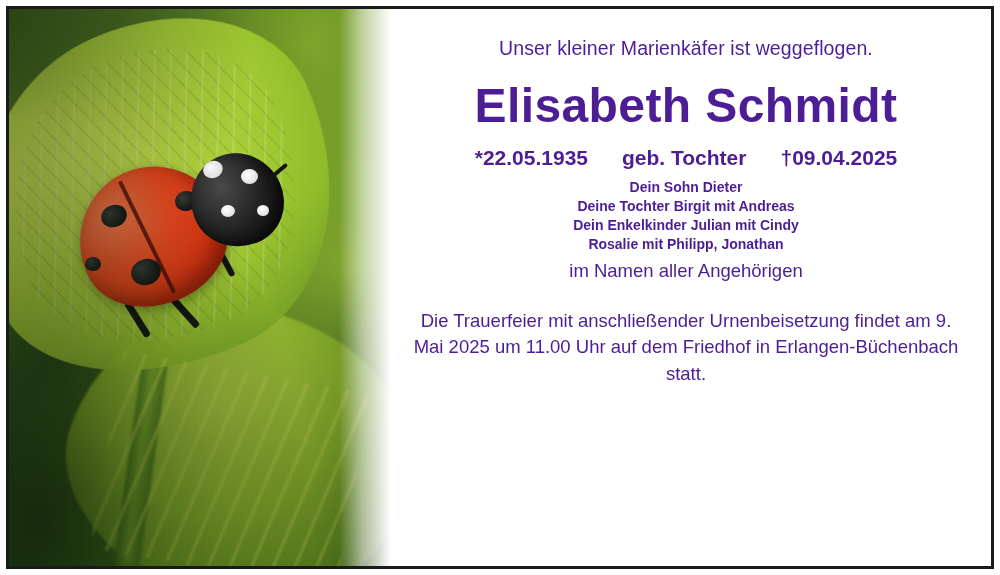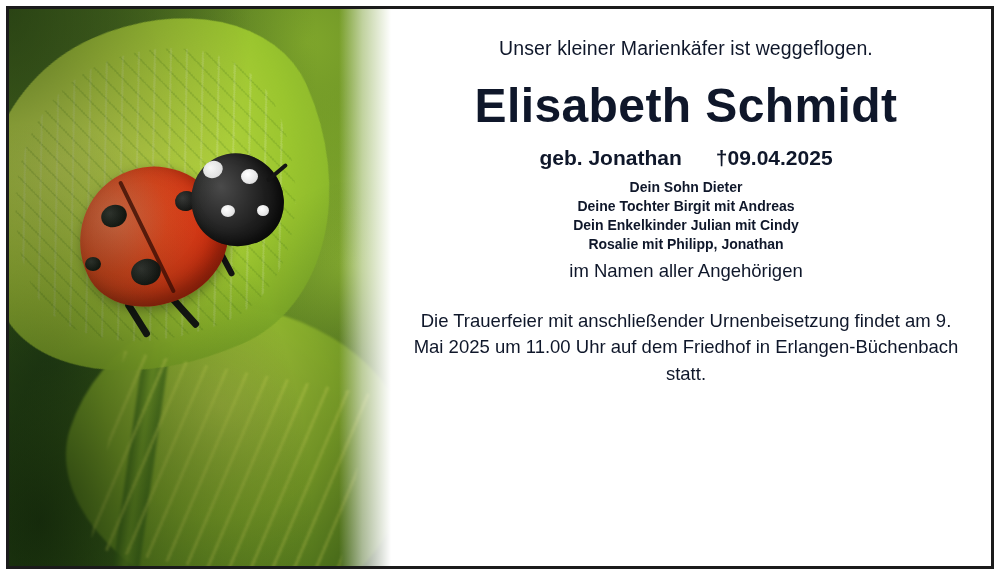--- a/index.html
+++ b/index.html
@@ -203,21 +203,21 @@
     width: 52px;
     height: 100%;
     background: linear-gradient(90deg, rgba(255,255,255,0) 0%, rgba(255,255,255,0.55) 45%, #ffffff 100%);
   }
   
   .content {
     position: relative;
     flex: 1 1 auto;
     padding: 22px 28px 14px 18px;
     box-sizing: border-box;
-    color: #0f172a;
+    color: #4c1d95;
     text-align: center;
   }
   .intro {
     font-size: 19.5px;
     letter-spacing: 0.1px;
     margin: 6px 0 0 0;
   }
   .name {
     font-size: 48px;
     font-weight: bold;
@@ -295,21 +295,22 @@
       <div class="darkveil"></div>
       <div class="edge-fade"></div>
     </div>
 
     <div class="content">
       <p class="intro">Unser kleiner Marienkäfer ist weggeflogen.</p>
 
       <h1 class="name">Elisabeth Schmidt</h1>
 
       <div class="dates">
-        <span>geb. Jonathan</span>
+        <span>*22.05.1935</span>
+        <span>geb. Tochter</span>
         <span>†09.04.2025</span>
       </div>
 
 
 
       <div class="family">
         <div>Dein Sohn Dieter</div>
         <div>Deine Tochter Birgit mit Andreas</div>
         <div>Dein Enkelkinder Julian mit Cindy</div>
         <div>Rosalie mit Philipp, Jonathan</div>

